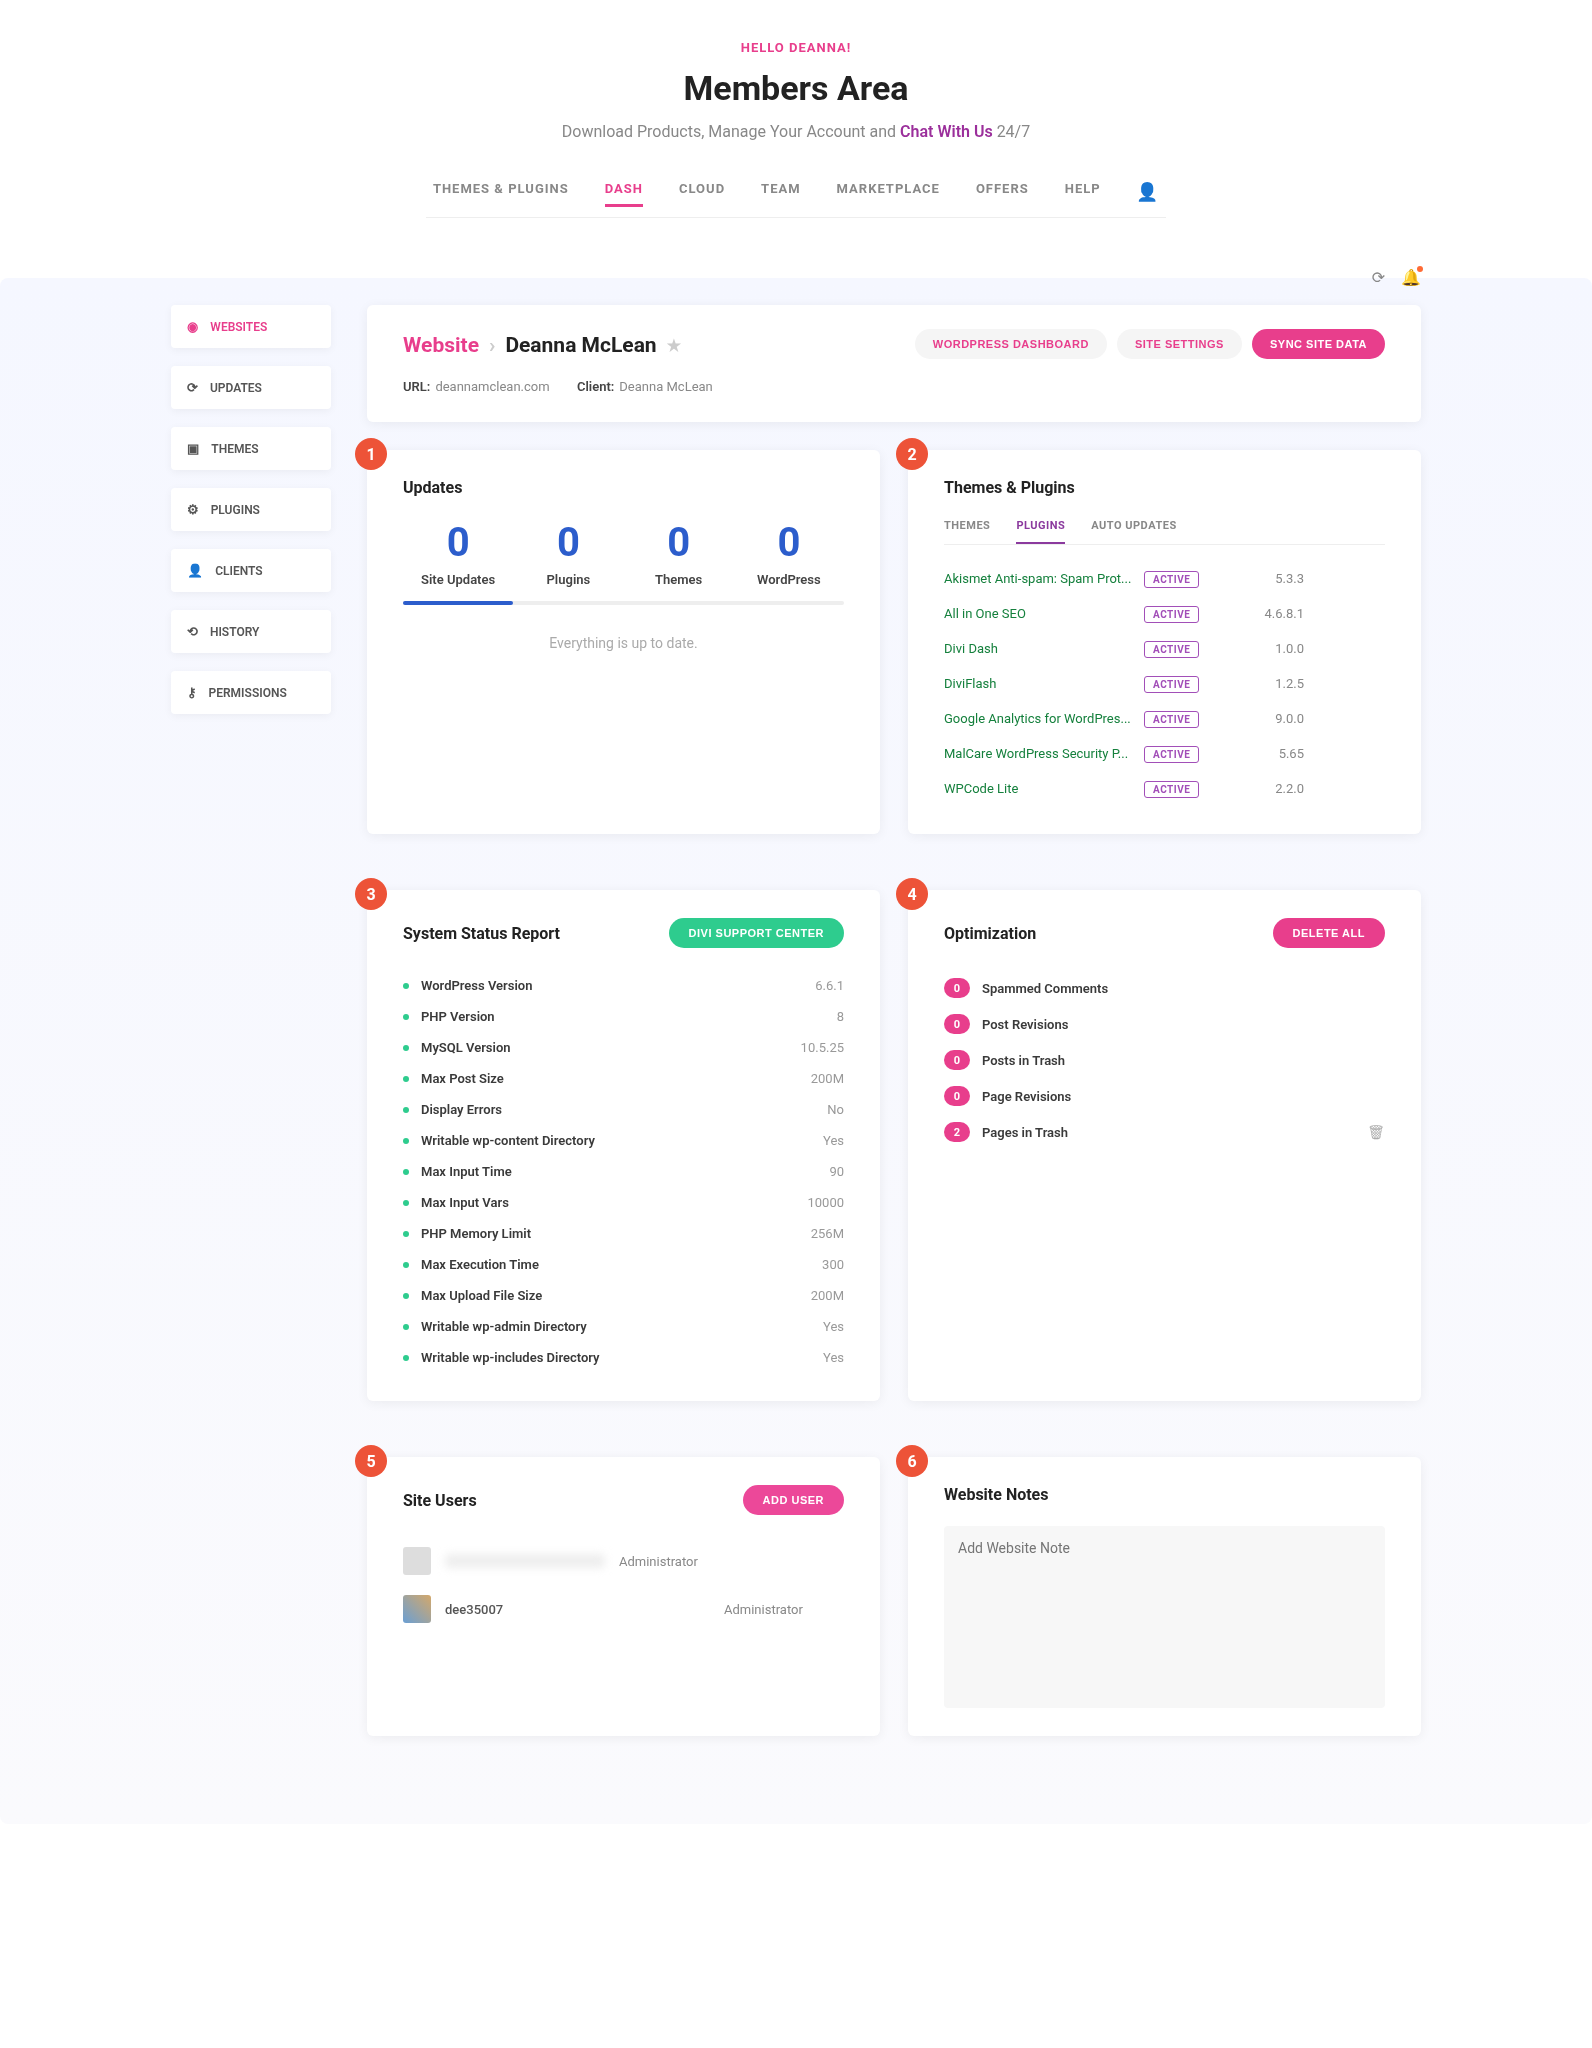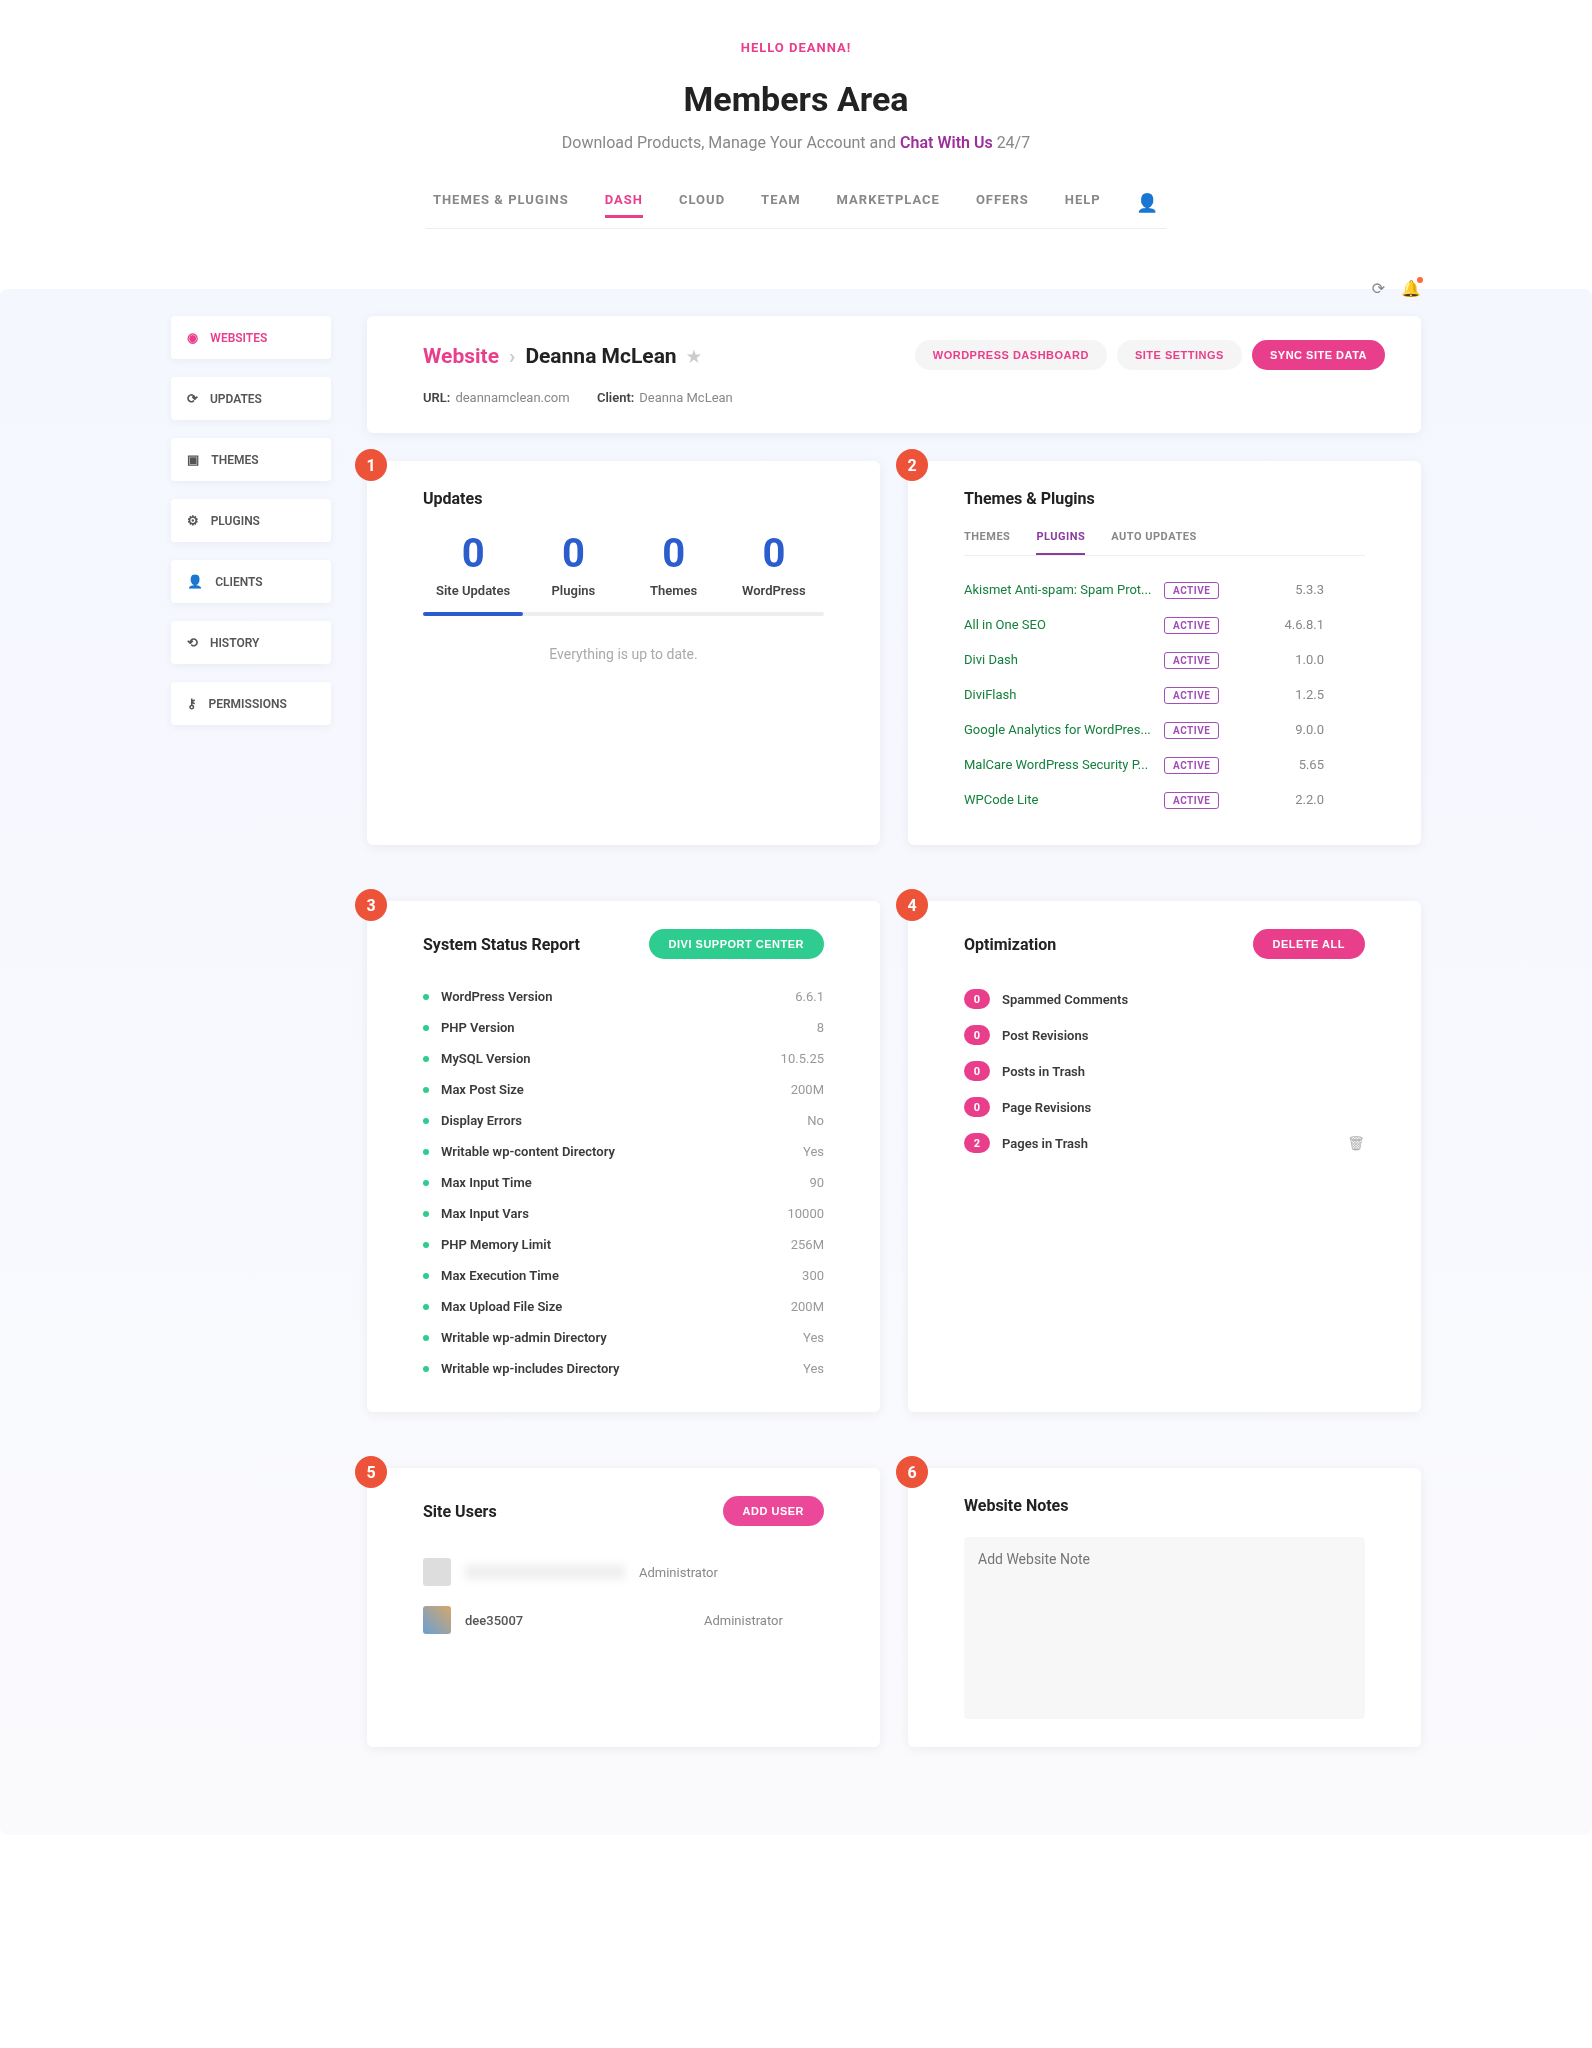--- a/index.html
+++ b/index.html
@@ -1,35 +1,35 @@
 <!DOCTYPE html>
 <html><head>
 <meta charset="utf-8">
 <style>
   * { box-sizing: border-box; margin: 0; padding: 0; }
   body { font-family: -apple-system, BlinkMacSystemFont, "Segoe UI", Roboto, Arial, sans-serif; background: #fff; color: #222; width: 1592px; }
   .page { width: 1592px; padding: 40px 0 80px; }
-  .hello { text-align: center; color: #e83e8c; font-size: 13px; font-weight: 700; letter-spacing: 1px; margin-bottom: 24px; }
+  .hello { text-align: center; color: #e83e8c; font-size: 13px; font-weight: 700; letter-spacing: 1px; margin-bottom: 13px; }
   .title { text-align: center; font-size: 34px; font-weight: 700; color: #222; margin-bottom: 14px; }
   .sub { text-align: center; color: #888; font-size: 16px; margin-bottom: 40px; }
   .sub .chat { color: #9b2f9b; font-weight: 600; }
   .topnav { display: flex; justify-content: center; gap: 36px; border-bottom: 1px solid #eee; width: 740px; margin: 0 auto 60px; padding-bottom: 10px; position: relative; }
   .topnav a { color: #888; font-size: 13px; font-weight: 700; letter-spacing: 1px; text-decoration: none; cursor: pointer; padding-bottom: 8px; }
   .topnav a.active { color: #e83e8c; border-bottom: 3px solid #e83e8c; }
   .topnav .avatar-ico { color: #e83e8c; font-size: 18px; }
   .toprt { display: flex; justify-content: flex-end; gap: 16px; width: 1250px; margin: -30px auto 18px; }
   .toprt span { color: #888; font-size: 16px; cursor: pointer; position: relative; }
   .toprt .dot { position: absolute; top: -2px; right: -2px; width: 6px; height: 6px; background: #ff6b35; border-radius: 50%; display: block; }
   .layout { display: flex; gap: 36px; width: 1250px; margin: 0 auto; }
   .side { width: 160px; flex-shrink: 0; }
   .side-item { background: #fff; border-radius: 4px; padding: 14px 16px; margin-bottom: 18px; display: flex; align-items: center; gap: 12px; font-size: 12px; font-weight: 600; color: #555; cursor: pointer; box-shadow: 0 2px 8px rgba(0,0,0,0.05); }
   .side-item.active { color: #e83e8c; }
   .side-item .ico { font-size: 13px; }
   .main { flex: 1; }
-  .card { background: #fff; border-radius: 6px; padding: 28px 56px; margin-bottom: 28px; box-shadow: 0 2px 12px rgba(0,0,0,0.06); position: relative; }
+  .card { background: #fff; border-radius: 6px; padding: 28px 36px; margin-bottom: 28px; box-shadow: 0 2px 12px rgba(0,0,0,0.06); position: relative; }
   .headcard .crumb { font-size: 21px; font-weight: 700; display: flex; align-items: center; gap: 10px; }
   .headcard .crumb .ws { color: #e83e8c; }
   .headcard .crumb .sep { color: #ccc; }
   .headcard .crumb .star { color: #ccc; font-size: 16px; cursor: pointer; }
   .headcard .btns { position: absolute; right: 36px; top: 24px; display: flex; gap: 10px; }
   .headcard .btns button { border: none; border-radius: 20px; padding: 9px 18px; font-size: 11px; font-weight: 700; letter-spacing: 0.5px; cursor: pointer; }
   .headcard .btns .ghost { background: #f5f5f5; color: #e83e8c; }
   .headcard .btns .prim { background: #e83e8c; color: #fff; }
   .headcard .meta { margin-top: 22px; font-size: 13px; color: #888; }
   .headcard .meta b { color: #444; font-weight: 600; margin-right: 5px; }

